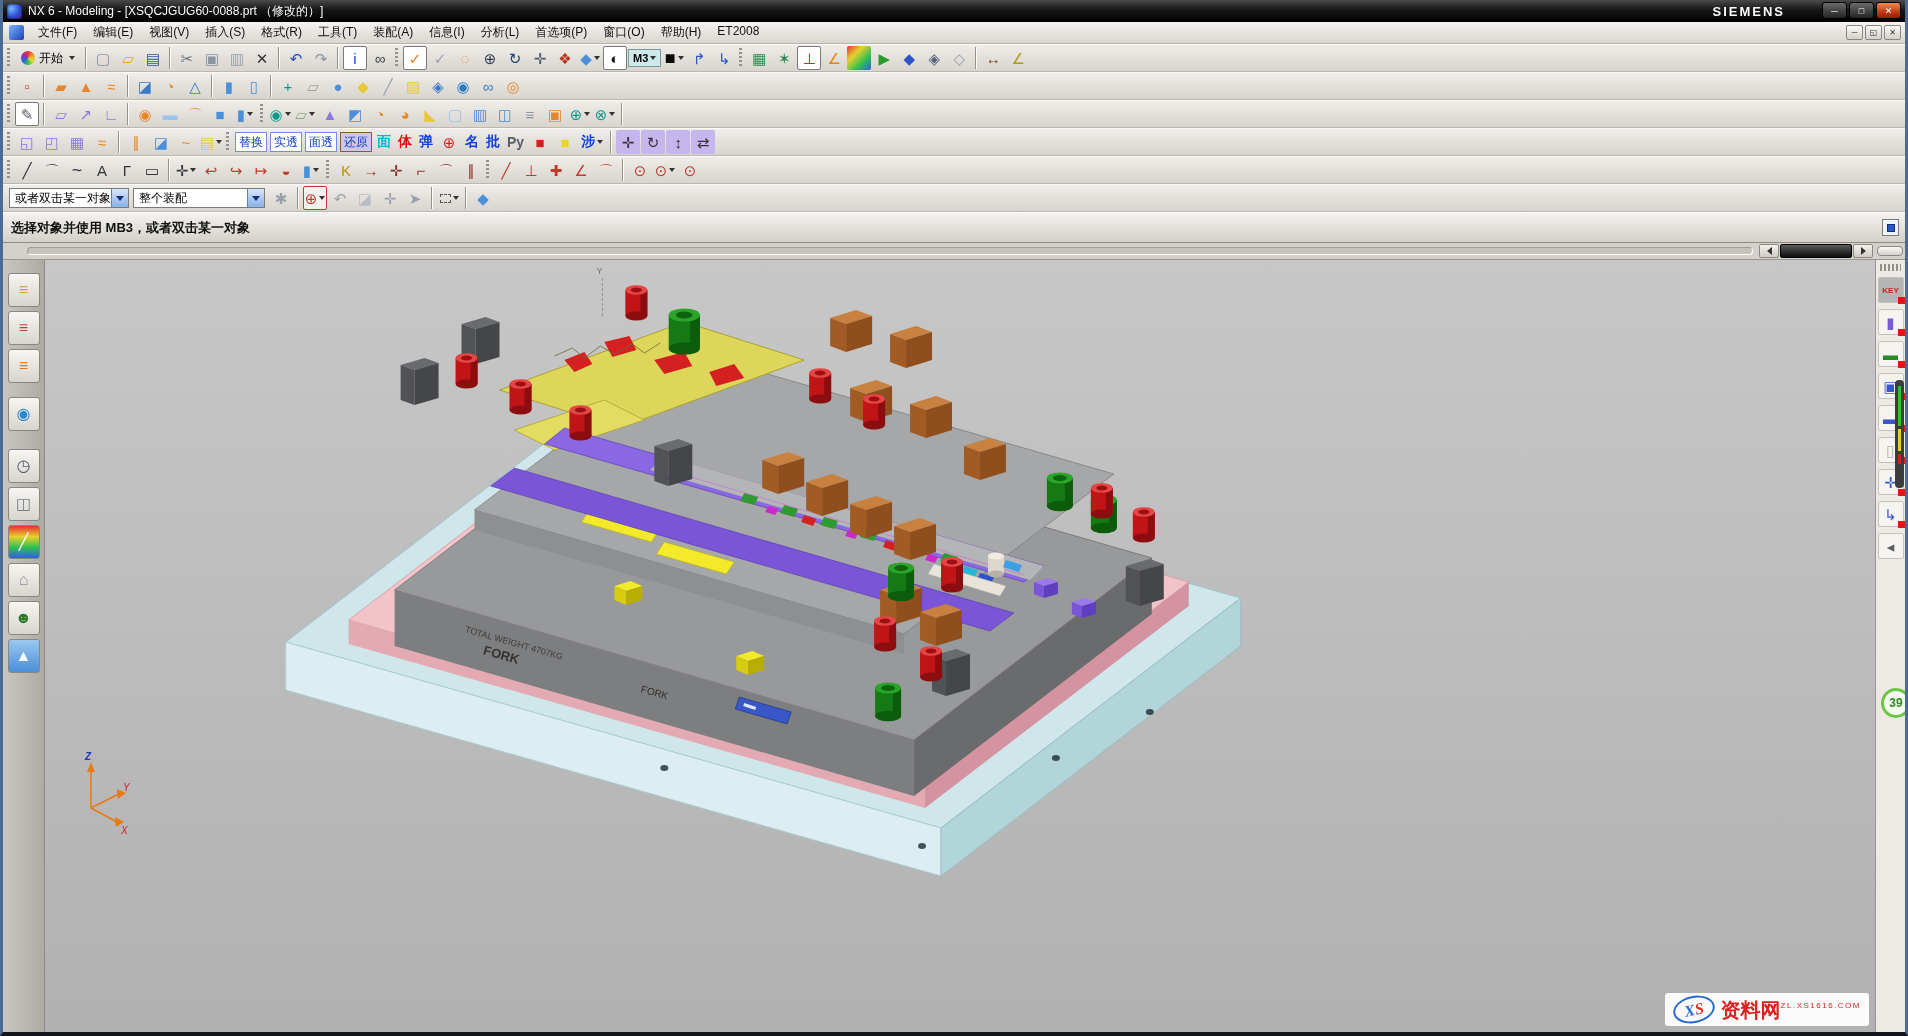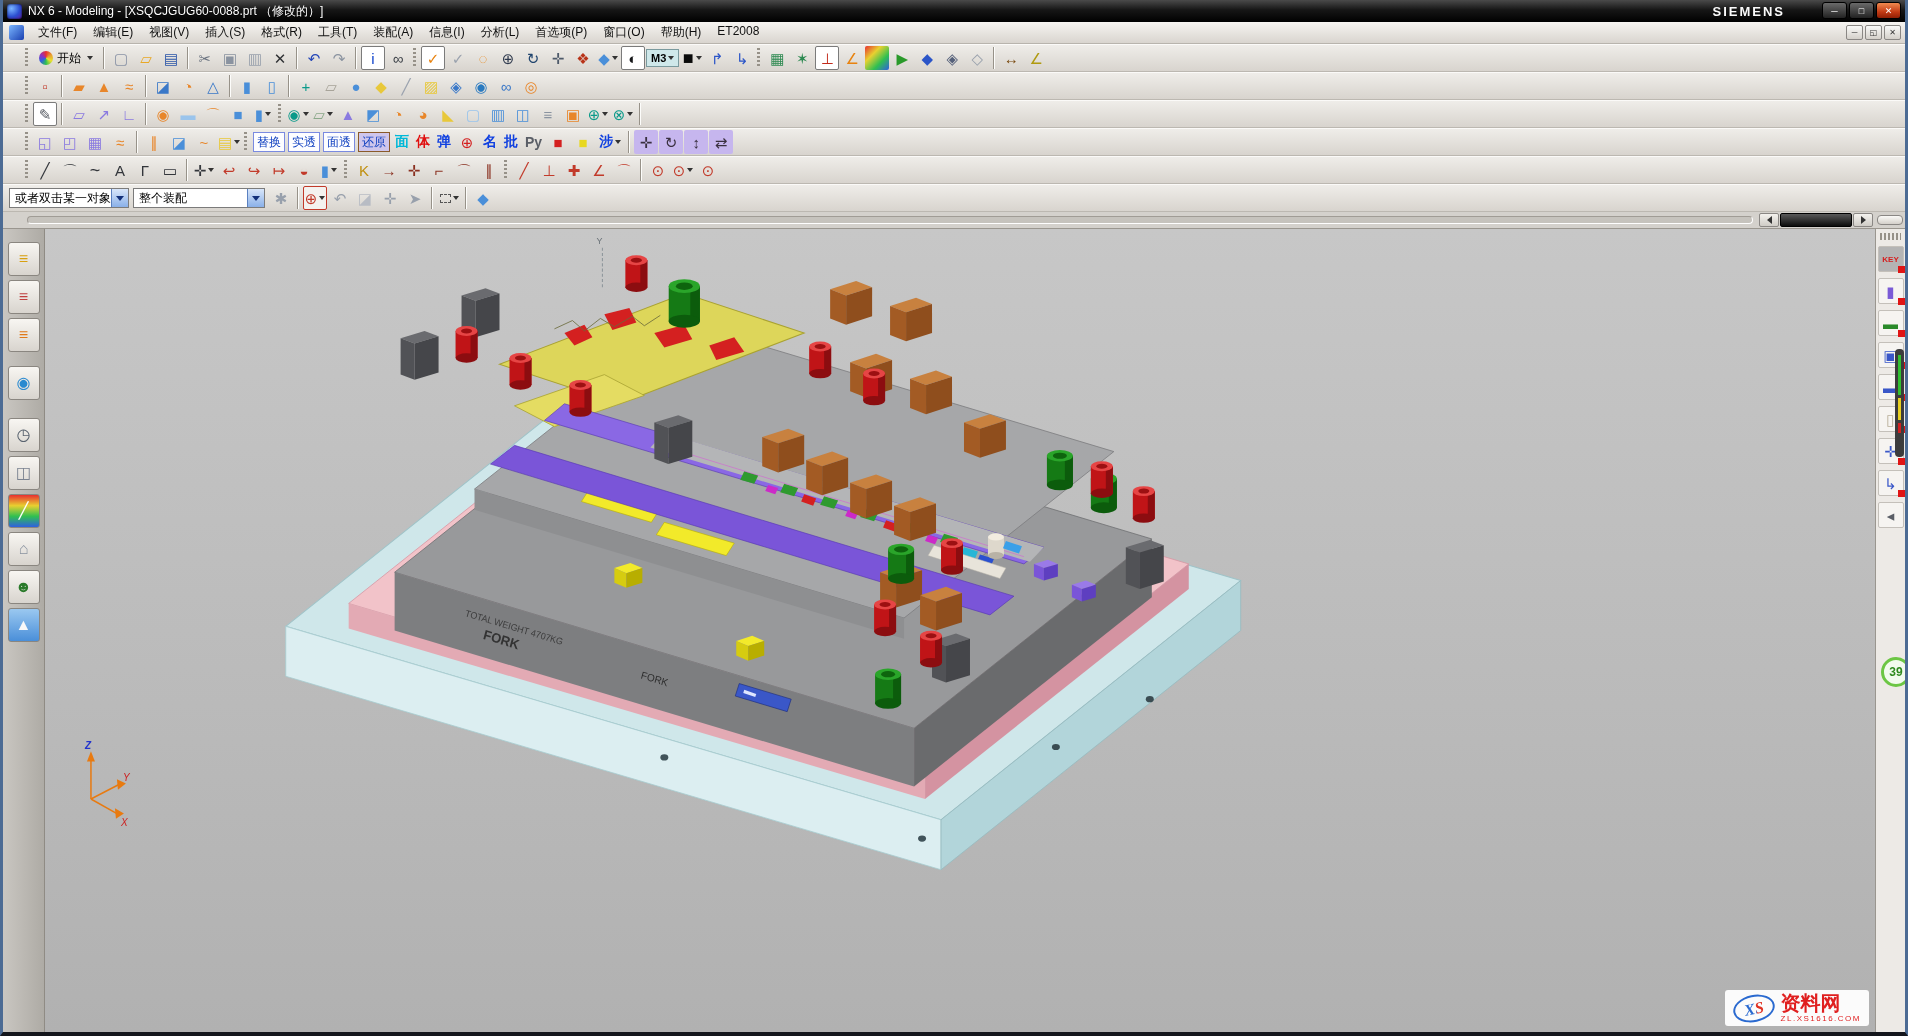--- a/index.html
+++ b/index.html
@@ -22,21 +22,21 @@
   
   .menubar{height:22px;flex:none;background:linear-gradient(#f6f4f1,#d9d5cf);display:flex;align-items:center;
            font-size:12px;color:#111;padding:0 4px;position:relative;border-bottom:1px solid #b8b4ad;}
   .appicon{width:15px;height:15px;border-radius:2px;margin:0 6px 0 2px;flex:none;
            background:linear-gradient(135deg,#7ab6ff,#1a3fb0);}
   .mitem{padding:2px 8px;white-space:nowrap;}
   .mdictl{position:absolute;right:4px;display:flex;gap:2px;}
   .mdibtn{width:17px;height:15px;border:1px solid #8a8784;border-radius:2px;background:linear-gradient(#fafaf8,#d4d0ca);
           display:flex;align-items:center;justify-content:center;font-size:8px;color:#333;}
   
-  .trow{display:flex;align-items:center;gap:1px;height:28px;flex:none;padding:0 20px;
+  .trow{display:flex;align-items:center;gap:1px;height:28px;flex:none;padding:0 2px;
         background:linear-gradient(#efede9,#d8d4ce);border-bottom:1px solid #bcb8b1;border-top:1px solid #fbfaf8;}
   .sep{width:2px;height:22px;border-left:1px solid #979289;border-right:1px solid #fdfdfb;margin:0 3px;flex:none;}
   .grip{width:3px;height:20px;margin:0 4px 0 2px;flex:none;
         background:repeating-linear-gradient(180deg,#969188 0 2px,transparent 2px 4px);}
   .tico{width:24px;height:24px;flex:none;display:flex;align-items:center;justify-content:center;border-radius:2px;position:relative;}
   .tico .g{font-size:15px;line-height:1;}
   .tico.box{border:1px solid #7b7b7b;background:#fff;}
   .tico.boxr{border:1px solid #c23a2a;background:#f4f2ef;}
   .dd{width:0;height:0;border-left:3px solid transparent;border-right:3px solid transparent;border-top:4px solid #333;margin-left:2px;flex:none;}
   .startbtn{display:flex;align-items:center;gap:4px;height:22px;padding:0 6px;font-size:12px;flex:none;border-radius:2px;}
@@ -96,21 +96,21 @@
   .badge39{position:absolute;top:428px;right:-6px;width:30px;height:30px;border-radius:50%;border:3px solid #6cc644;
            background:#f2fbee;display:flex;align-items:center;justify-content:center;font-size:12px;font-weight:bold;color:#2f8a1f;}
   
   .watermark{position:absolute;right:6px;bottom:6px;display:flex;align-items:center;gap:6px;
              background:rgba(255,255,255,0.94);padding:3px 8px;border-radius:3px;}
   .wm-logo{width:42px;height:27px;border:2px solid #2a6ad0;border-radius:50%;transform:rotate(-12deg);
            display:flex;align-items:center;justify-content:center;font-family:"Liberation Serif","DejaVu Serif",serif;
            font-style:italic;font-weight:b old;font-size:16px;font-weight:bold;
            background:linear-gradient(90deg,rgba(42,106,208,.08),rgba(224,48,32,.08));
            color:transparent;background-image:linear-gradient(90deg,#2a6ad0 55%,#e03020 55%);-webkit-background-clip:text;background-clip:text;}
-  .wm-text{display:flex;flex-direction:column;line-height:1;}
+  .wm-text{display:flex;flex-direction:row;line-height:1;}
   .wm-site{color:#e02020;font-weight:bold;font-size:20px;}
   .wm-url{color:#e02020;font-size:8px;letter-spacing:1.5px;margin-top:2px;}
 </style>
 </head>
 <body>
 
 <div class="app">
 
   <div class="titlebar">
     <span class="nxlogo"></span>
@@ -627,20 +627,26 @@
           <span class="dashbox"></span>
           <span class="dd"></span>
         </div>
         <div class="sep"></div>
         <div class="tico">
           <span class="g" style="color: rgb(74, 143, 217);">◆</span>
         </div>
       </span>
   </div>
 
+  <div class="promptbar">
+    <span class="prompt-text">选择对象并使用 MB3，或者双击某一对象</span>
+    <span class="fsicon">
+        <span class="inner"></span>
+      </span>
+  </div>
 
   <div class="scrollstrip">
     <div class="track"></div>
     <div class="sctl">
       <span class="sbtn">
           <span class="tri-l"></span>
         </span>
       <span class="sthumb"></span>
       <span class="sbtn">
           <span class="tri-r"></span>

